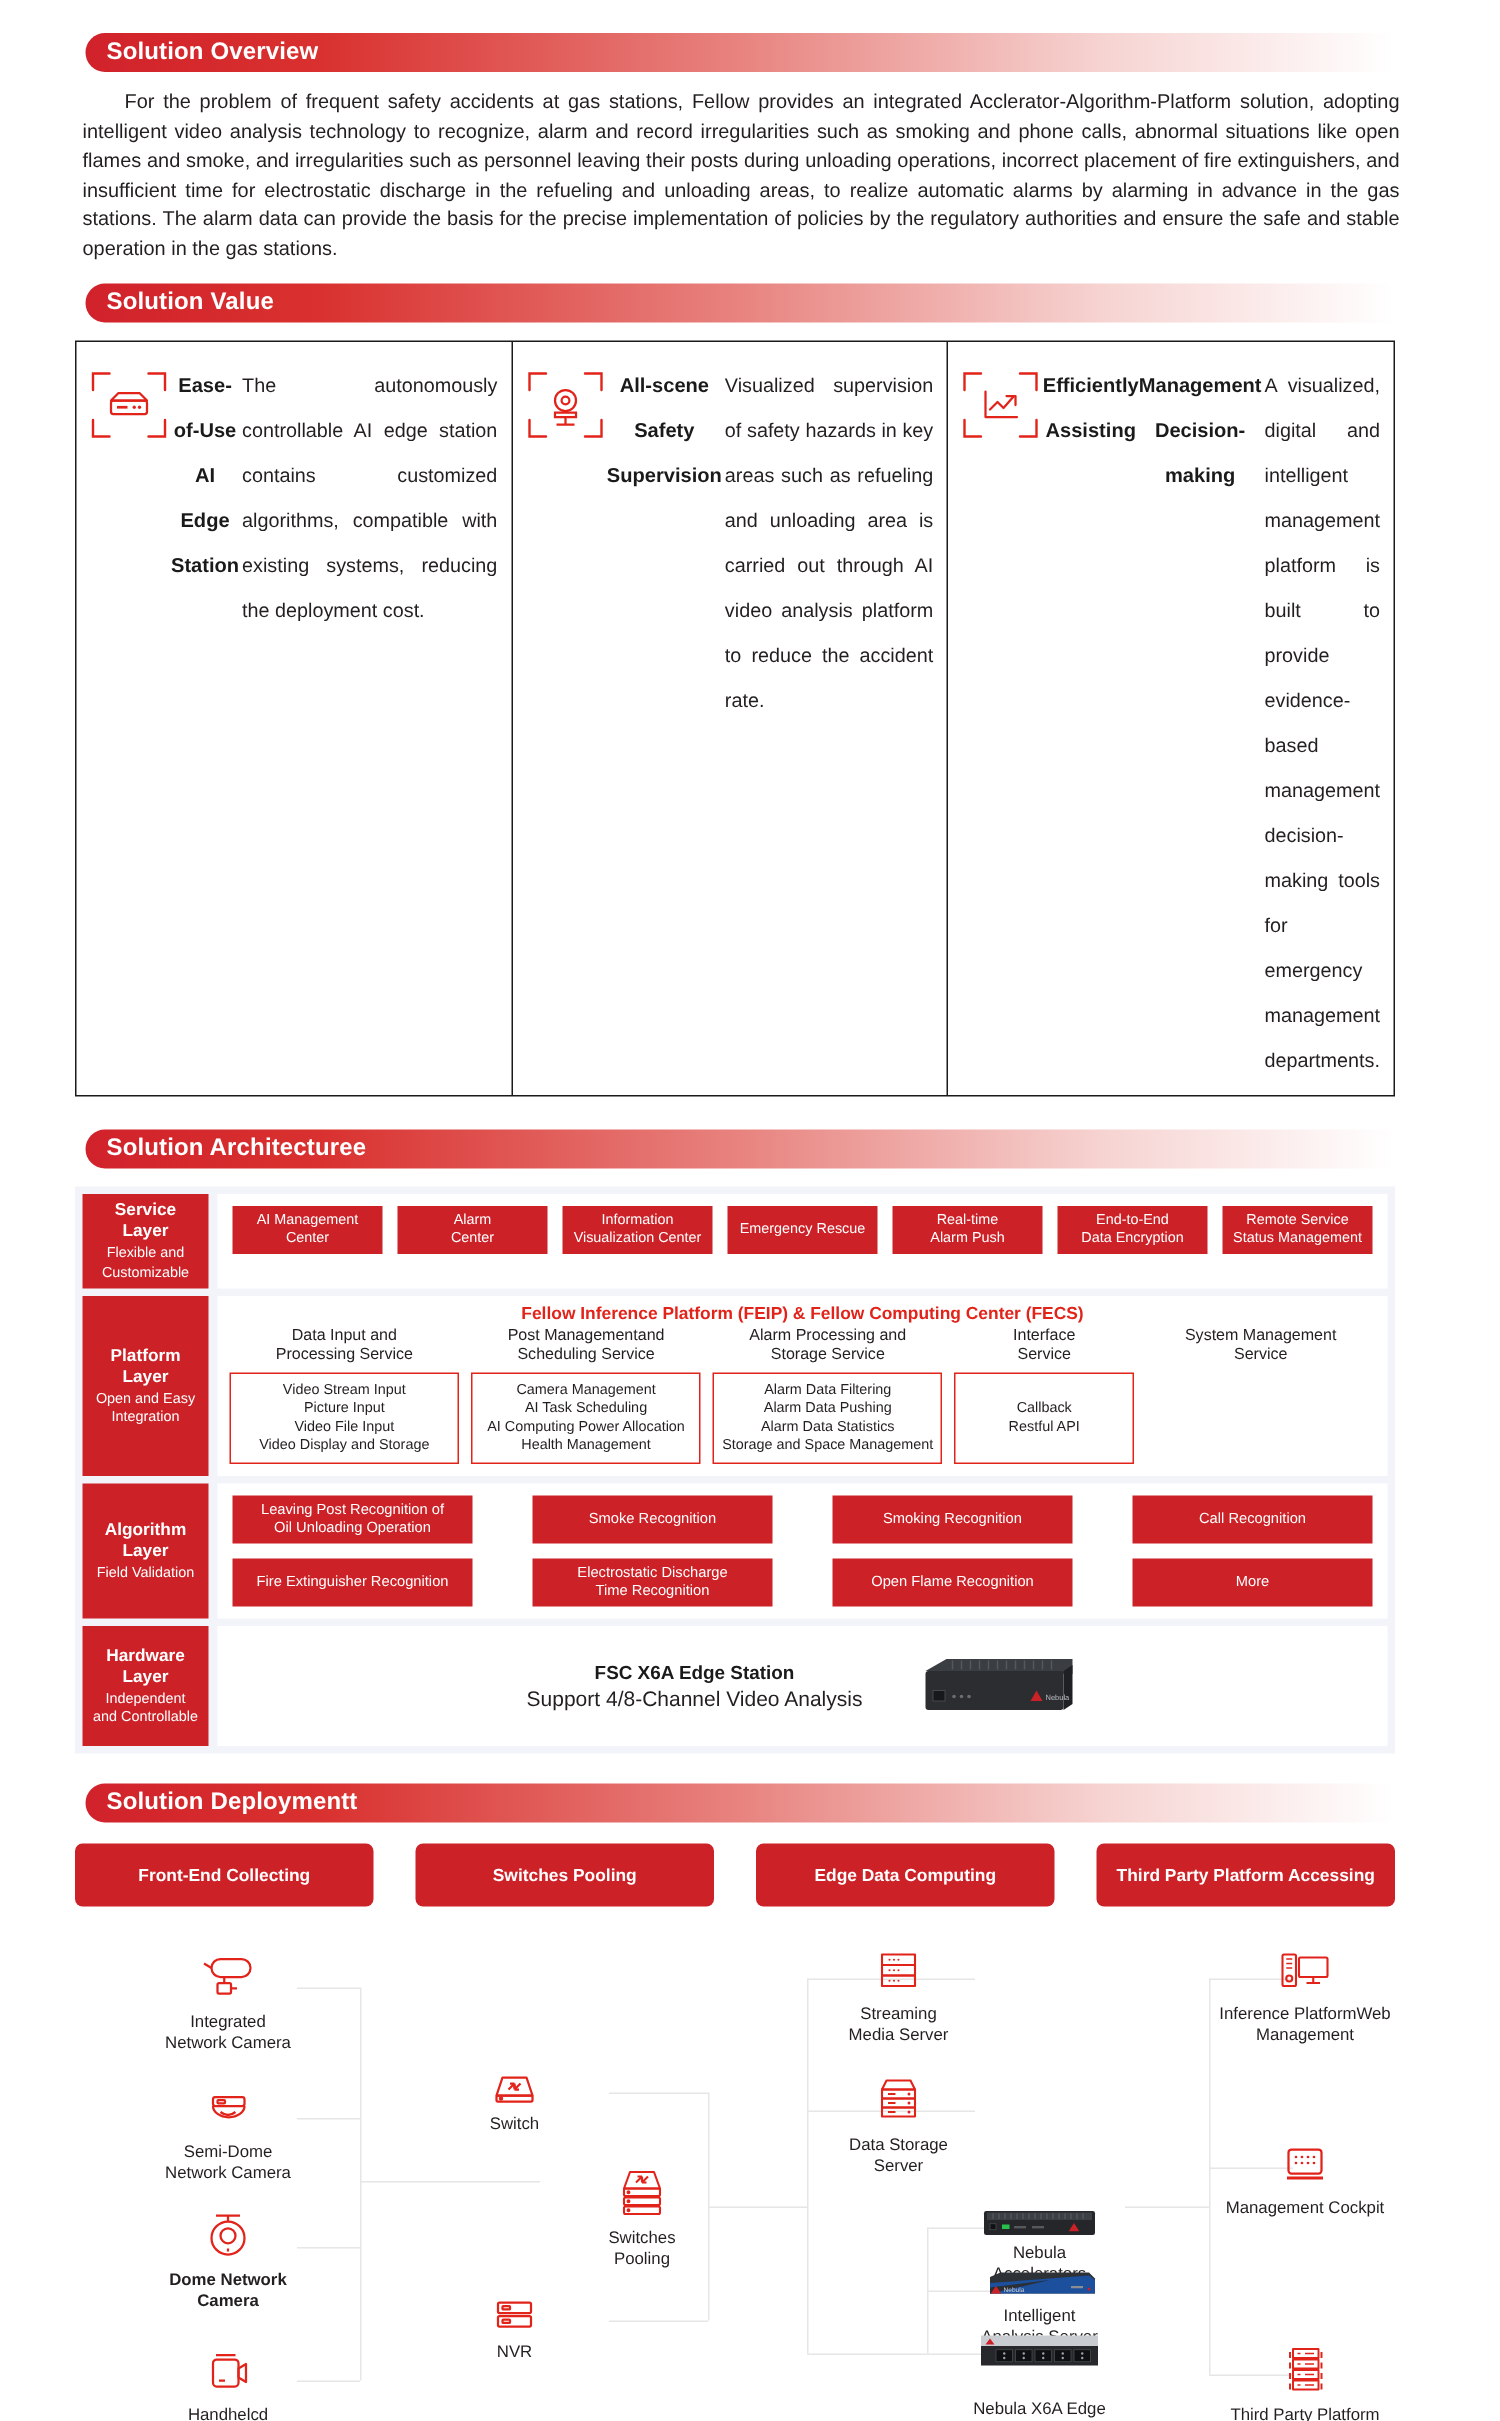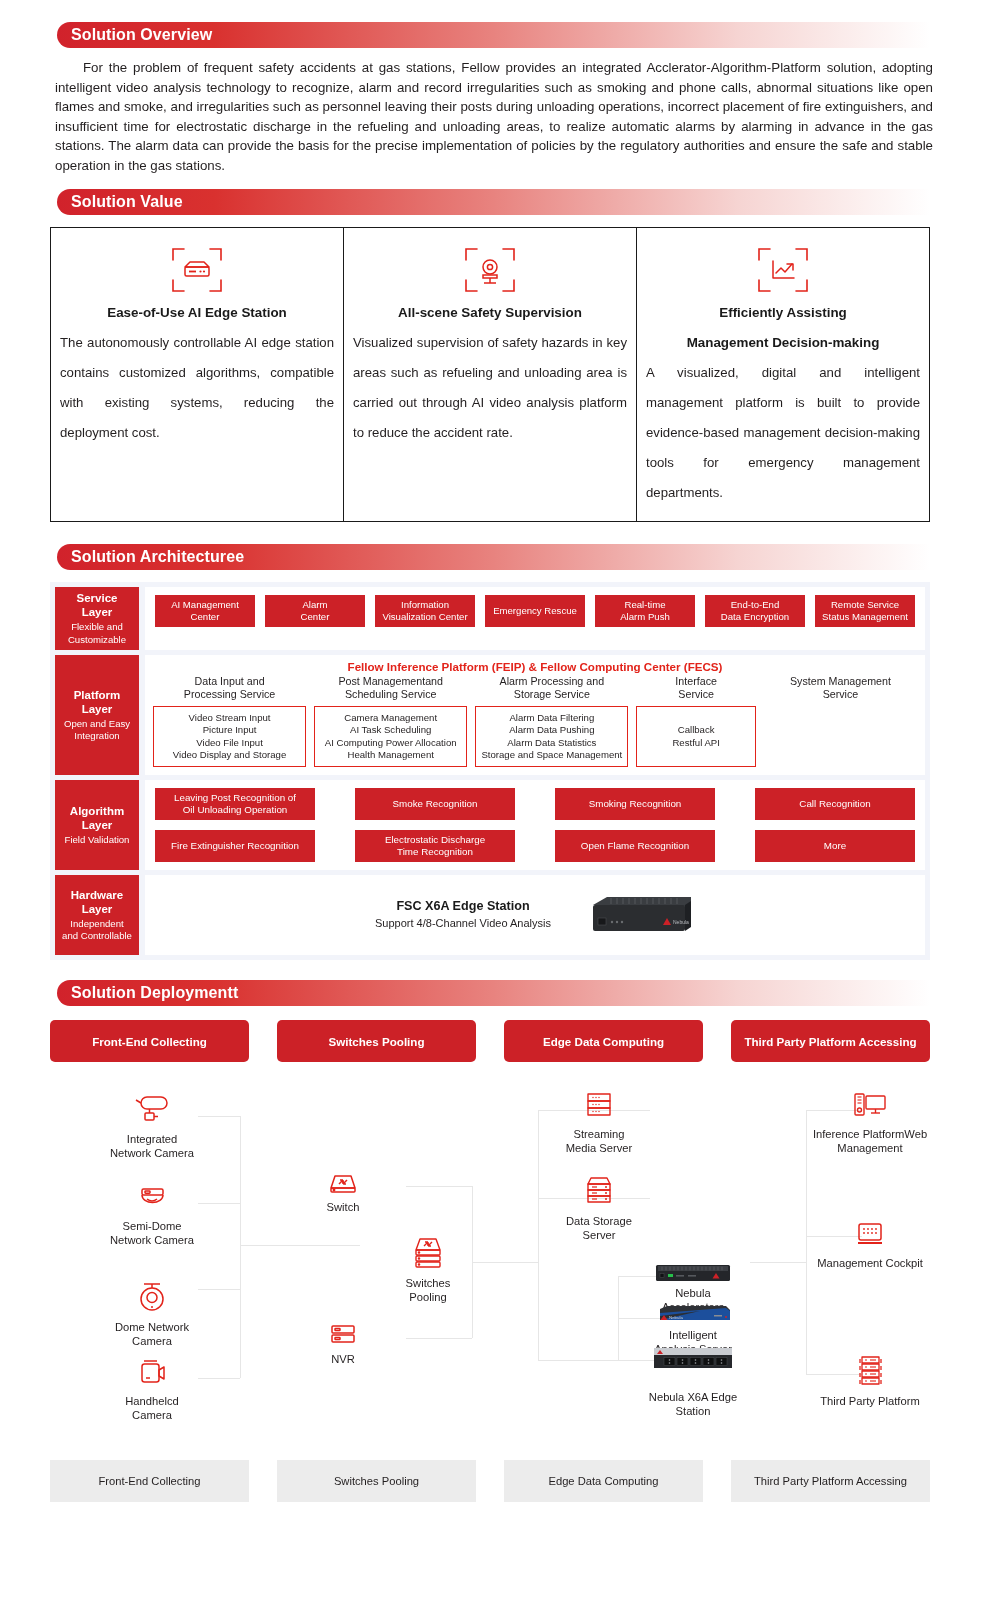--- a/index.html
+++ b/index.html
@@ -51,21 +51,21 @@
     width: 880px;
     border: 1px solid #1a1a1a;
     display: flex;
     min-height: 295px;
   }
   .value-col {
     flex: 1 1 0;
     border-right: 1px solid #1a1a1a;
     padding: 14px 7px 8px 7px;
     display: flex;
-    flex-direction: column;
+    flex-direction: row;
   }
   .value-col:last-child { border-right: none; }
   .value-icon {
     height: 56px;
     display: flex;
     align-items: center;
     justify-content: center;
   }
   .value-title {
     text-align: center;
@@ -214,21 +214,21 @@
   .hw-panel {
     display: flex;
     align-items: center;
     justify-content: center;
     gap: 36px;
     padding: 16px 10px;
     min-height: 80px;
   }
   .hw-text { text-align: center; }
   .hw-t1 { font-size: 12.6px; font-weight: bold; color: #1a1a1a; line-height: 17px;}
-  .hw-t2 { font-size: 11px; color: #231f20; line-height: 17px;}
+  .hw-t2 { font-size: 14px; color: #231f20; line-height: 17px;}
 
   
   .dep-head-row {
     margin: 14px 0 0 50px;
     width: 880px;
     display: flex;
     gap: 28px;
   }
   .dep-head {
     flex: 1 1 0;
@@ -648,21 +648,21 @@
         <path d="M11 14 a10.5 7.5 0 0 0 21 0"></path>
         <path d="M16 18 q5 4 10 0"></path>
       </svg>
     </div>
     <div class="lab">
       <span>Semi-Dome</span><br>
       <span>Network Camera</span>
     </div>
   </div>
 
-  <div class="node" style="left:102px; top:198px;">
+  <div class="node" style="left:102px; top:182px;font-weight:bold;">
     <div class="ic">
       <svg width="42" height="36" viewBox="0 0 42 36" fill="none" stroke="#e2231a" stroke-width="1.5" stroke-linejoin="round">
         <path d="M13 4 h16"></path>
         <path d="M21 4 v4"></path>
         <circle cx="21" cy="19" r="11"></circle>
         <circle cx="21" cy="17.5" r="5"></circle>
         <path d="M21 26 v2"></path>
       </svg>
     </div>
     <div class="lab">

